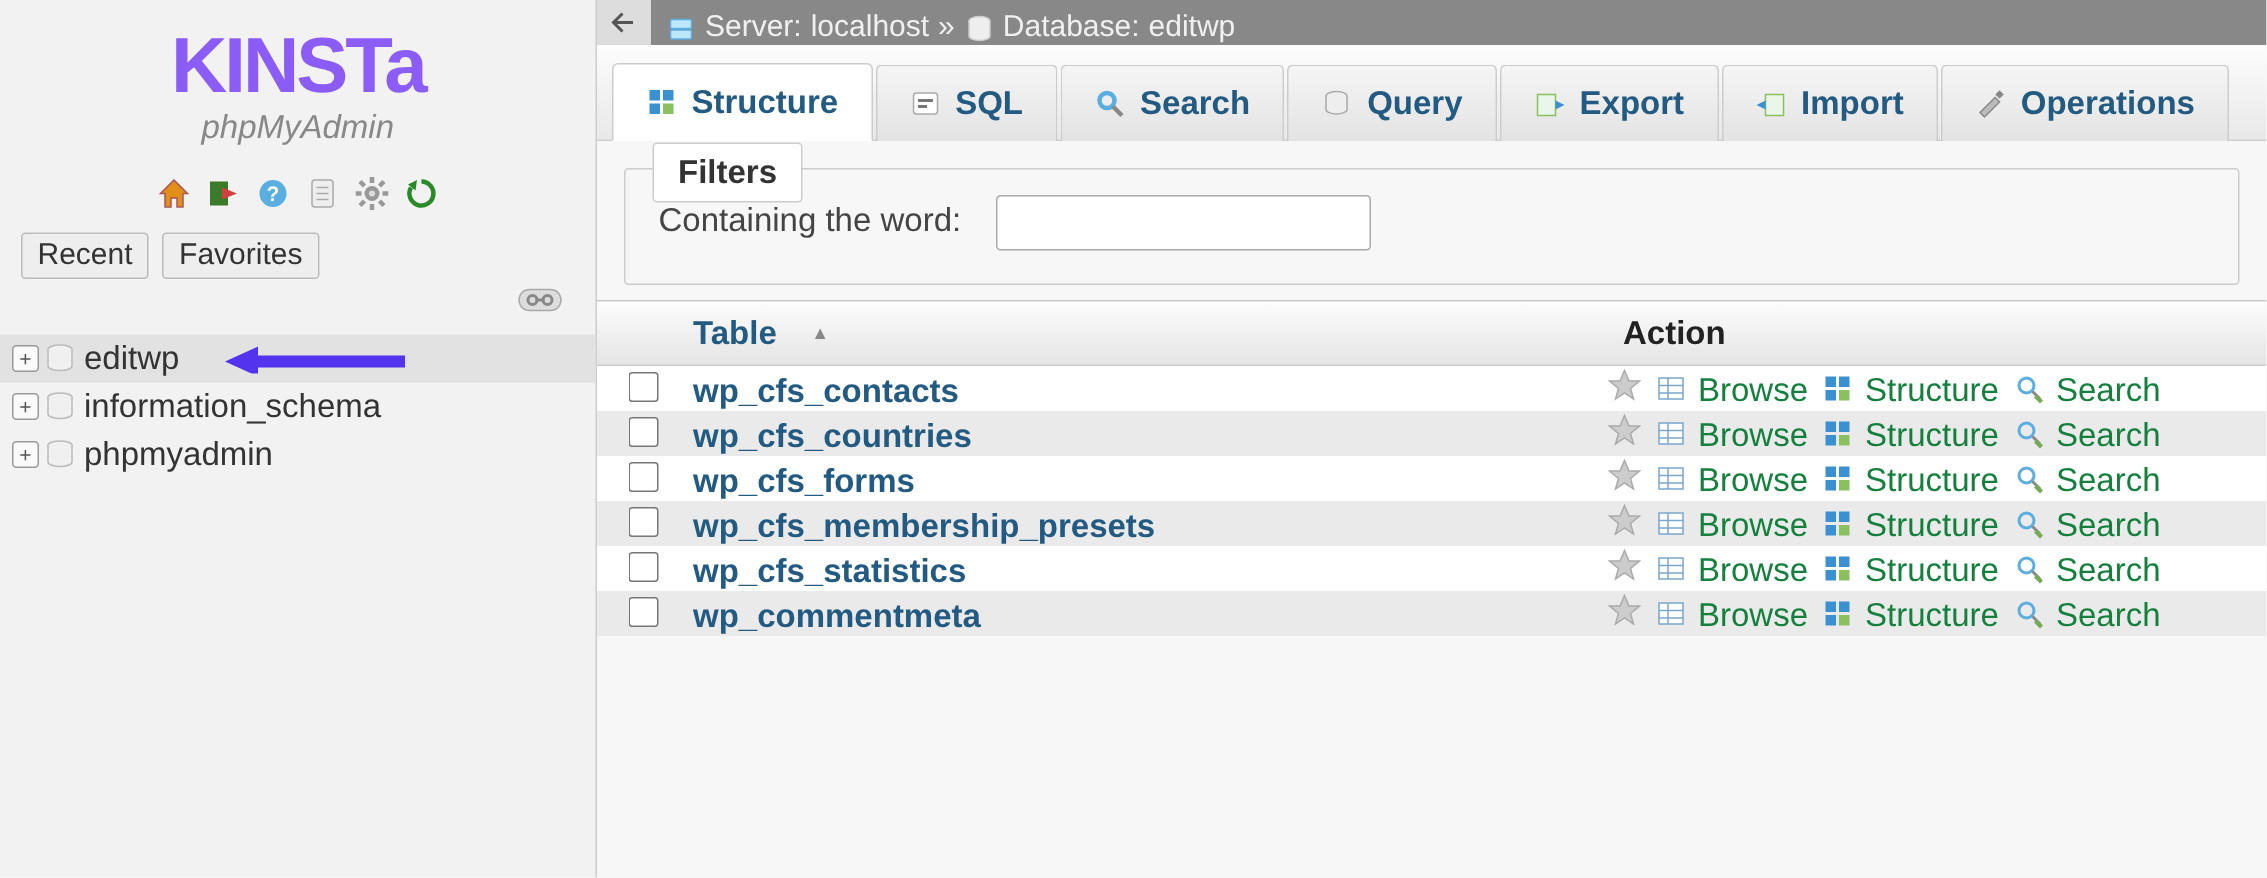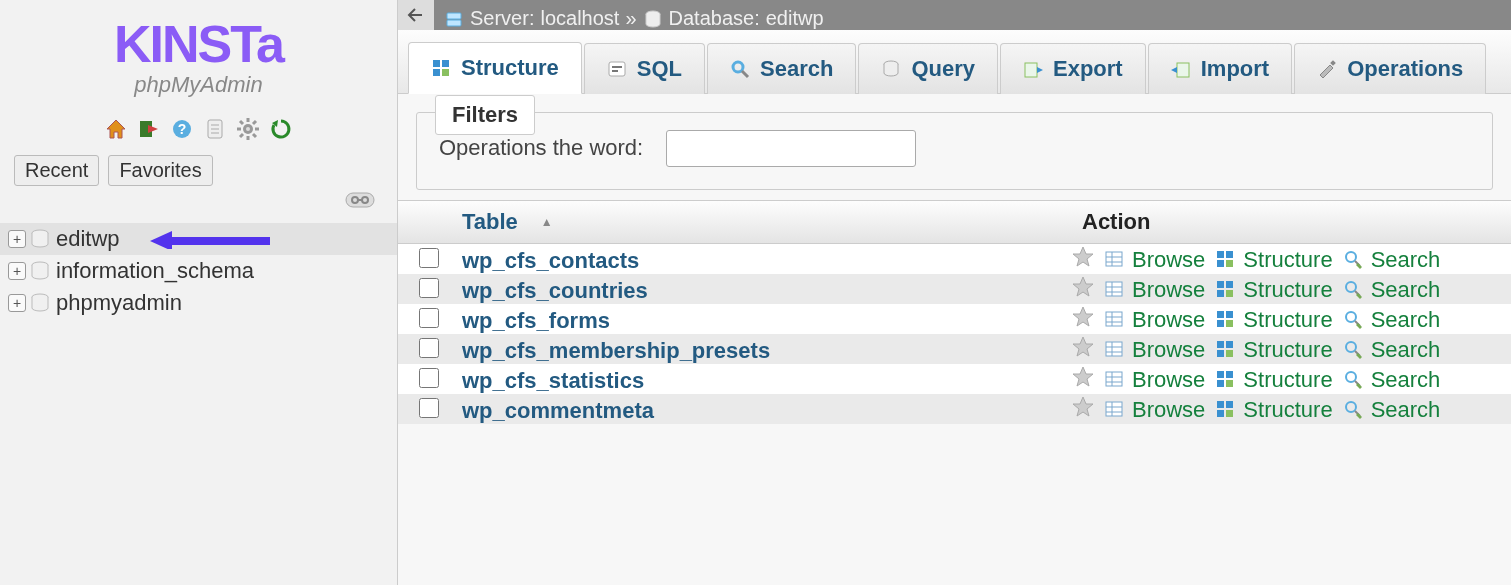--- a/index.html
+++ b/index.html
@@ -221,21 +221,21 @@
       <div class="maintab">
         <svg class="micon" width="20" height="20">
           <use href="#ic-operations"></use>
         </svg>
         <span>Operations</span>
       </div>
     </div>
 
   <div class="filters">
     <div class="legend" style="position:absolute;top:-18px;left:18px;background:#fff;border:1px solid #ccc;border-radius:3px;font-weight:bold;font-size:22px;padding:6px 16px;">Filters</div>
-    <label>Operations the word:</label>
+    <label>Containing the word:</label>
     <input type="text" value="" style="">
   </div>
 
   <div class="tablegrid">
     <div class="thead">
       <div class="col-check"></div>
       <div class="col-table">
         <span>Table</span>
           <span class="sort-tri">▲</span>
       </div>

